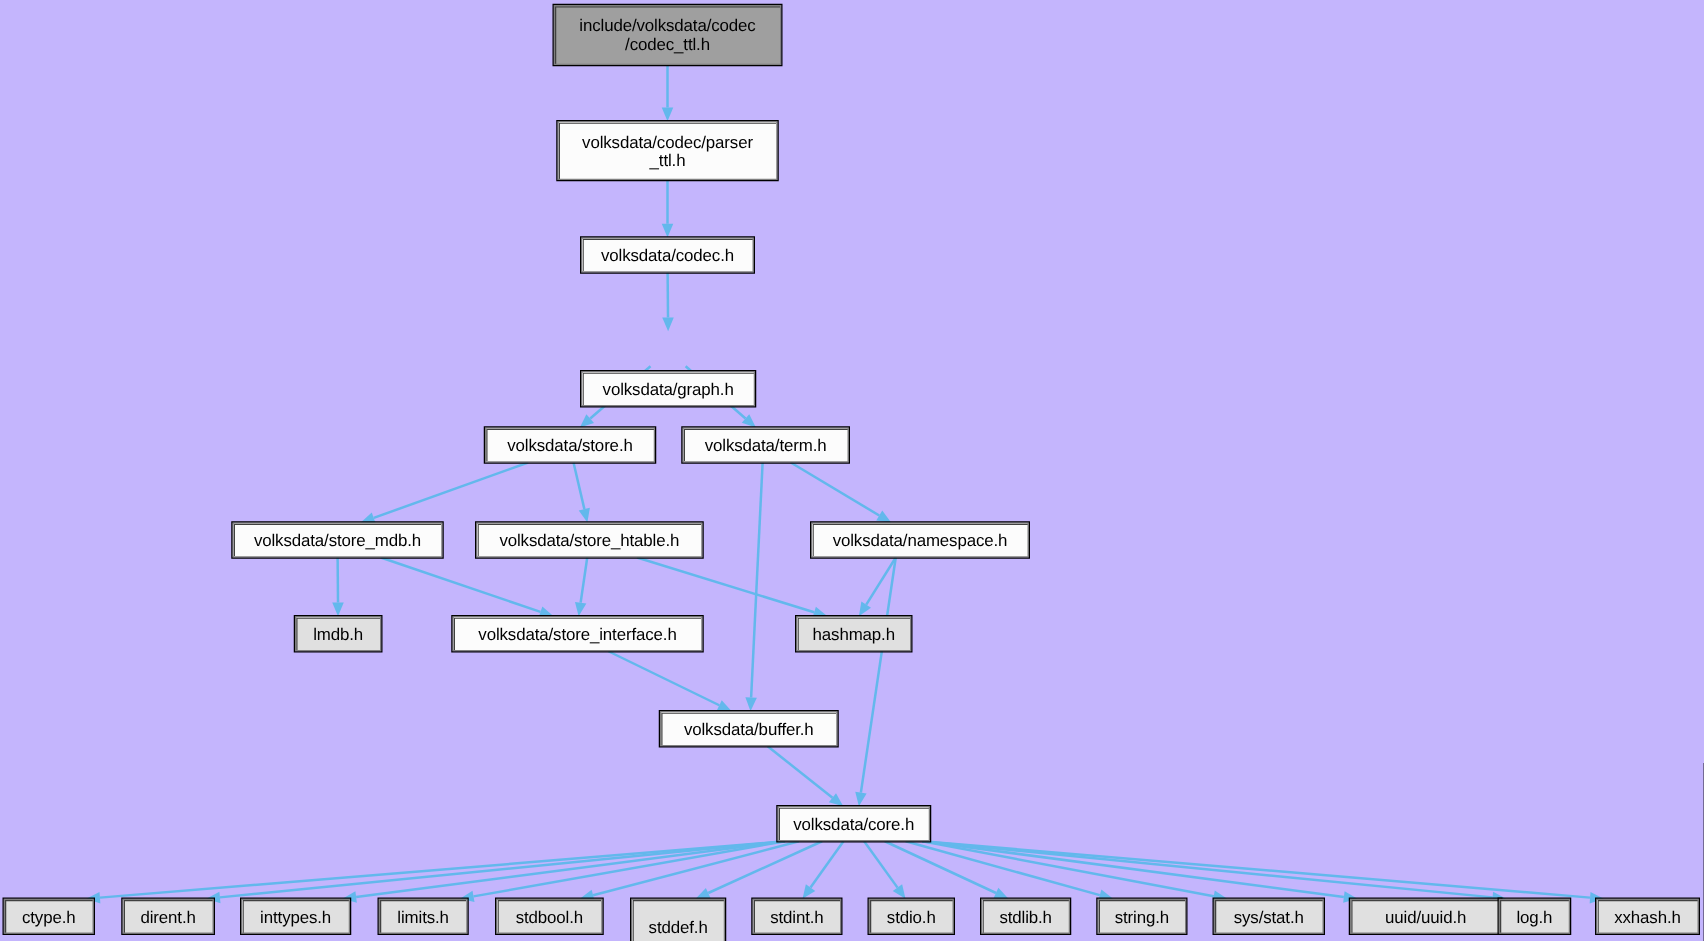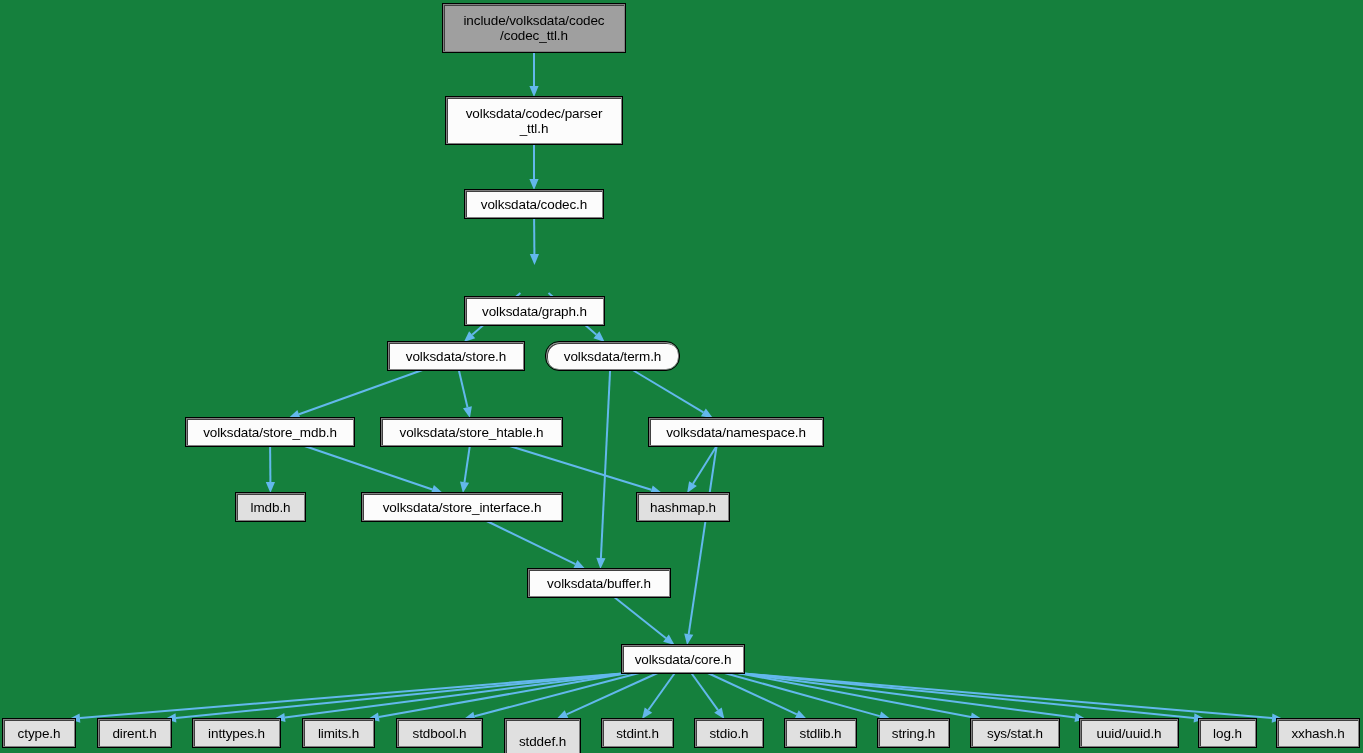--- a/index.html
+++ b/index.html
@@ -54,21 +54,21 @@
   }
   .node .label {
     display: block;
     width: 100%;
     padding: 0 2px;
   }
 </style>
 </head>
 <body>
 
-<div id="graph-root" style="width: 1363px; height: 753px; background: #15803d;">
+<div id="graph-root" style="width: 1363px; height: 753px; background: #c4b5fd;">
   <svg class="edge-layer" id="edge-layer" viewBox="0 0 1363 753">
       <line x1="534.0" y1="52.0" x2="534.0" y2="86.0" stroke="#63b8ec" stroke-width="2"></line>
       <polygon points="534.0,97.0 529.4,86.0 538.6,86.0" fill="#63b8ec"></polygon>
       <line x1="534.0" y1="144.0" x2="534.0" y2="179.0" stroke="#63b8ec" stroke-width="2"></line>
       <polygon points="534.0,190.0 529.4,179.0 538.6,179.0" fill="#63b8ec"></polygon>
       <line x1="534.1" y1="218.0" x2="534.4" y2="254.0" stroke="#63b8ec" stroke-width="2"></line>
       <polygon points="534.5,265.0 529.8,254.0 539.0,254.0" fill="#63b8ec"></polygon>
       <line x1="520.4" y1="293.0" x2="472.2" y2="334.8" stroke="#63b8ec" stroke-width="2"></line>
       <polygon points="463.9,342.0 469.1,331.3 475.2,338.3" fill="#63b8ec"></polygon>
       <line x1="548.5" y1="293.0" x2="596.4" y2="334.8" stroke="#63b8ec" stroke-width="2"></line>
@@ -127,37 +127,37 @@
       <polygon points="1283.0,719.0 1271.7,722.7 1272.4,713.5" fill="#63b8ec"></polygon>
     </svg>
   <div id="node-layer">
       <div class="node fill-dark" style="left: 443px; top: 4px; width: 182px; height: 48px;"><span class="label">include/volksdata/codec
 /codec_ttl.h</span></div>
       <div class="node fill-white" style="left: 446px; top: 97px; width: 176px; height: 47px;"><span class="label">volksdata/codec/parser
 _ttl.h</span></div>
       <div class="node fill-white" style="left: 465px; top: 190px; width: 138px; height: 28px;"><span class="label">volksdata/codec.h</span></div>
       <div class="node fill-white" style="left: 465px; top: 265px; width: 139px; height: 28px; margin-top: 32px;"><span class="label">volksdata/graph.h</span></div>
       <div class="node fill-white" style="left: 388px; top: 342px; width: 136px; height: 28px;"><span class="label">volksdata/store.h</span></div>
-      <div class="node fill-white" style="left: 546px; top: 342px; width: 133px; height: 28px; border-radius: 13px;"><span class="label">volksdata/term.h</span></div>
+      <div class="node fill-white" style="left: 546px; top: 342px; width: 133px; height: 28px;"><span class="label">volksdata/term.h</span></div>
       <div class="node fill-white" style="left: 186px; top: 418px; width: 168px; height: 28px;"><span class="label">volksdata/store_mdb.h</span></div>
       <div class="node fill-white" style="left: 381px; top: 418px; width: 181px; height: 28px;"><span class="label">volksdata/store_htable.h</span></div>
       <div class="node fill-white" style="left: 649px; top: 418px; width: 174px; height: 28px;"><span class="label">volksdata/namespace.h</span></div>
       <div class="node fill-gray" style="left: 236px; top: 493px; width: 69px; height: 28px;"><span class="label">lmdb.h</span></div>
       <div class="node fill-white" style="left: 362px; top: 493px; width: 200px; height: 28px;"><span class="label">volksdata/store_interface.h</span></div>
       <div class="node fill-gray" style="left: 637px; top: 493px; width: 92px; height: 28px;"><span class="label">hashmap.h</span></div>
       <div class="node fill-white" style="left: 528px; top: 569px; width: 142px; height: 28px;"><span class="label">volksdata/buffer.h</span></div>
       <div class="node fill-white" style="left: 622px; top: 645px; width: 122px; height: 28px;"><span class="label">volksdata/core.h</span></div>
       <div class="node fill-gray" style="left: 3px; top: 719px; width: 72px; height: 28px;"><span class="label">ctype.h</span></div>
       <div class="node fill-gray" style="left: 98px; top: 719px; width: 73px; height: 28px;"><span class="label">dirent.h</span></div>
       <div class="node fill-gray" style="left: 193px; top: 719px; width: 87px; height: 28px;"><span class="label">inttypes.h</span></div>
       <div class="node fill-gray" style="left: 303px; top: 719px; width: 71px; height: 28px;"><span class="label">limits.h</span></div>
       <div class="node fill-gray" style="left: 397px; top: 719px; width: 85px; height: 28px;"><span class="label">stdbool.h</span></div>
       <div class="node fill-gray" style="left: 505px; top: 719px; width: 75px; height: 44px;"><span class="label">stddef.h</span></div>
       <div class="node fill-gray" style="left: 602px; top: 719px; width: 71px; height: 28px;"><span class="label">stdint.h</span></div>
       <div class="node fill-gray" style="left: 695px; top: 719px; width: 68px; height: 28px;"><span class="label">stdio.h</span></div>
       <div class="node fill-gray" style="left: 785px; top: 719px; width: 71px; height: 28px;"><span class="label">stdlib.h</span></div>
       <div class="node fill-gray" style="left: 878px; top: 719px; width: 71px; height: 28px;"><span class="label">string.h</span></div>
       <div class="node fill-gray" style="left: 971px; top: 719px; width: 88px; height: 28px;"><span class="label">sys/stat.h</span></div>
-      <div class="node fill-gray" style="left: 1080px; top: 719px; width: 98px; height: 28px; justify-content: center;"><span class="label">uuid/uuid.h</span></div>
+      <div class="node fill-gray" style="left: 1080px; top: 719px; width: 121px; height: 28px; justify-content: center;"><span class="label">uuid/uuid.h</span></div>
       <div class="node fill-gray" style="left: 1199px; top: 719px; width: 57px; height: 28px;"><span class="label">log.h</span></div>
       <div class="node fill-gray" style="left: 1277px; top: 719px; width: 82px; height: 28px;"><span class="label">xxhash.h</span></div>
     </div>
 </div>
 
 </body></html>

